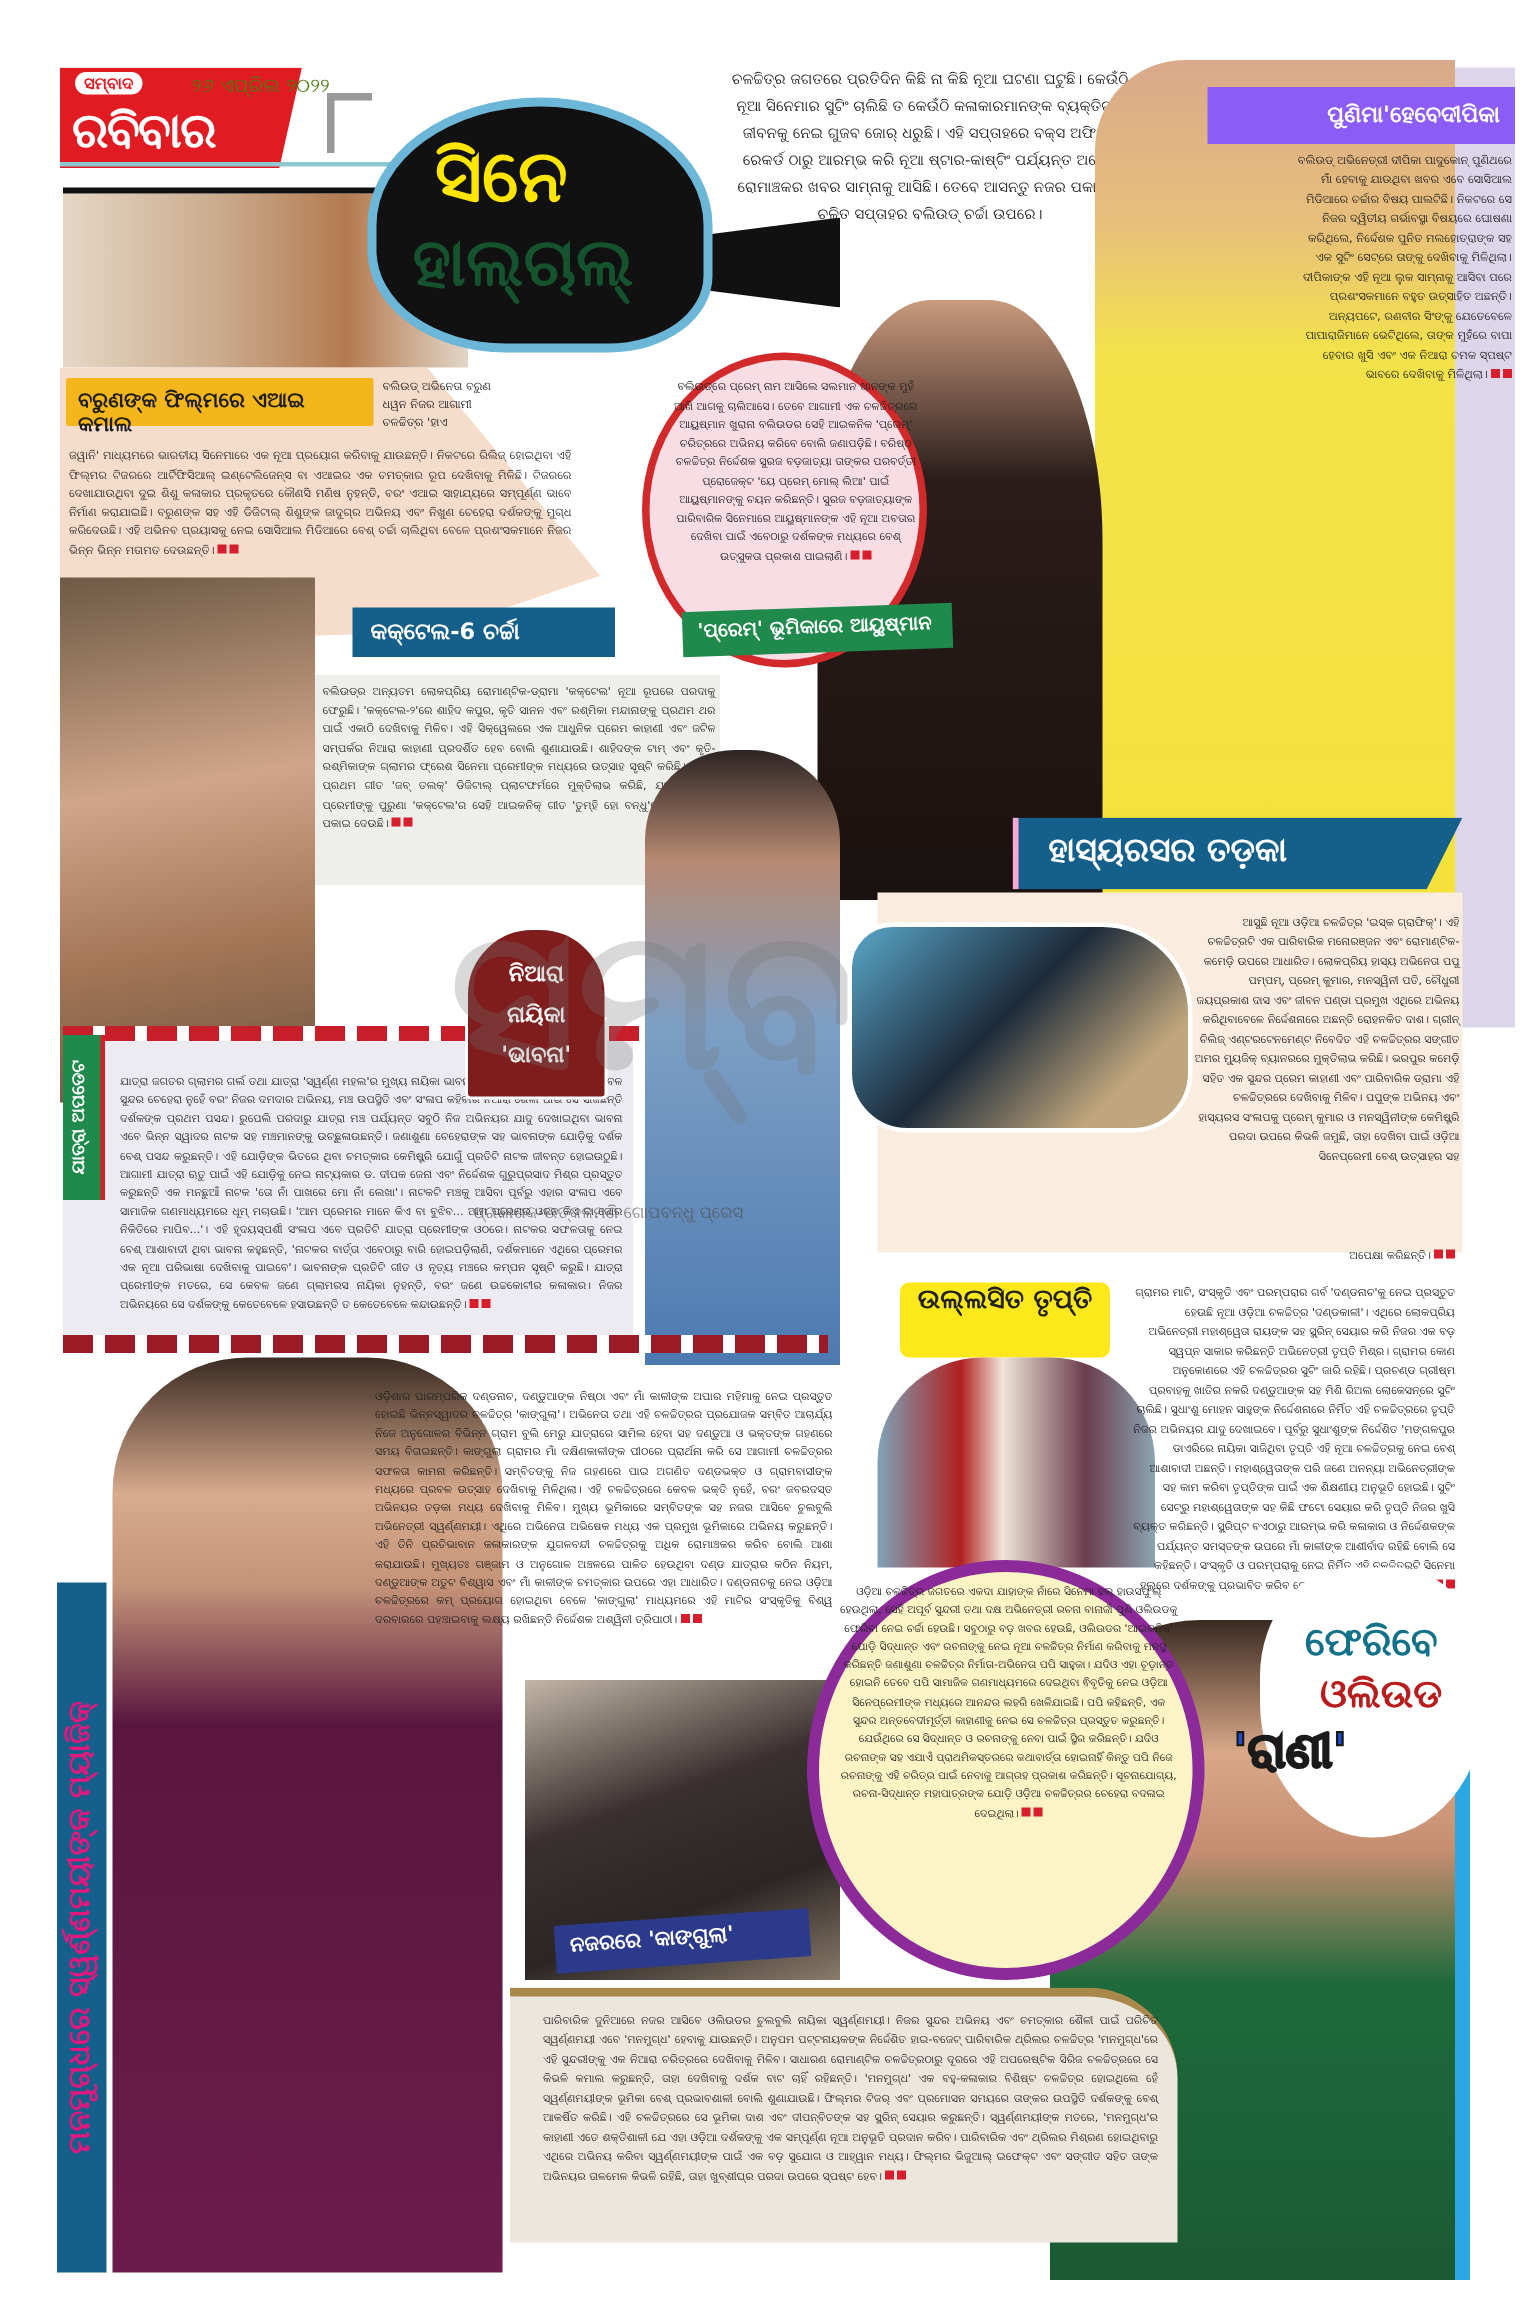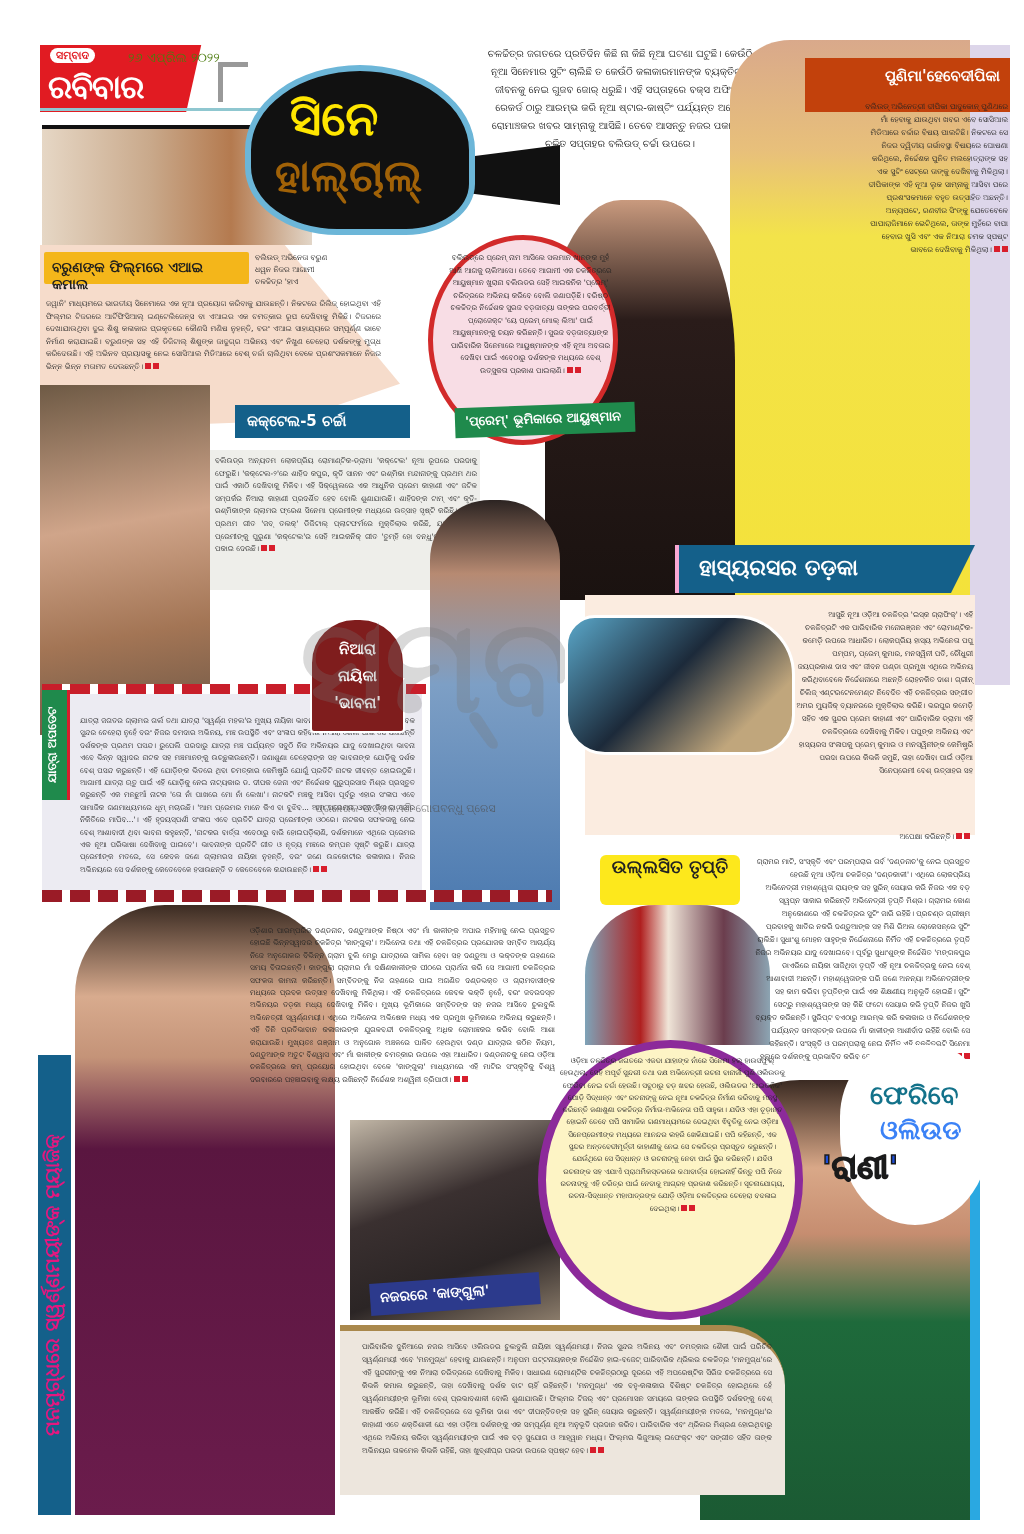--- a/index.html
+++ b/index.html
@@ -14,28 +14,28 @@
   .mast-small { left: 50px; top: 48px; color: #e11b22; background: #fff; border-radius: 12px; font-size: 11px; font-weight: bold; padding: 1px 6px; }
   .mast-big { left: 48px; top: 68px; color: #fff; font-size: 32px; font-weight: bold; letter-spacing: -1px; }
   .mast-date { left: 128px; top: 50px; font-size: 13px; color: #4d7c0f; }
   .mast-line { left: 40px; top: 108px; width: 230px; height: 3px; background: #8fc7d0; }
   .mast-bracket { left: 218px; top: 62px; width: 30px; height: 40px; border-left: 5px solid #999; border-top: 5px solid #999; }
 
   
   .cine-badge { left: 245px; top: 65px; width: 230px; height: 170px; background: #111; border: 6px solid #6cb6d8; border-radius: 50% 50% 30% 40%; }
   .cine-horn { left: 420px; top: 145px; width: 140px; height: 60px; background: #111; clip-path: polygon(0 30%, 100% 0, 100% 100%, 0 70%); }
   .cine-t1 { left: 290px; top: 90px; font-size: 48px; font-weight: bold; color: #ffe600; }
-  .cine-t2 { left: 275px; top: 150px; font-size: 44px; font-weight: bold; color: #a16207; }
+  .cine-t2 { left: 275px; top: 150px; font-size: 44px; font-weight: bold; color: #14532d; }
 
   .intro { left: 480px; top: 45px; width: 280px; font-size: 10px; line-height: 18px; text-align: center; color: #222; }
 
   
   .deep-photo { left: 730px; top: 40px; width: 240px; height: 560px; background: linear-gradient(180deg, #d9a98b 0%, #e8c07a 20%, #f3e34a 35%, #f4e23a 100%); border-radius: 60px 0 0 0; }
   .deep-panel { left: 850px; top: 45px; width: 160px; height: 640px; background: #ddd6ea; }
-  .deep-head { left: 805px; top: 58px; width: 205px; height: 54px; background: #c2410c; color: #fff; font-size: 15px; font-weight: bold; padding: 9px 10px; text-align: right; }
+  .deep-head { left: 805px; top: 58px; width: 205px; height: 38px; background: #8b5cf6; color: #fff; font-size: 15px; font-weight: bold; padding: 9px 10px; text-align: right; }
   .deep-text { left: 860px; top: 100px; width: 148px; font-size: 7.6px; line-height: 13px; text-align: right; }
 
   
   .kids { left: 42px; top: 125px; width: 270px; height: 120px; background: linear-gradient(90deg, #e6d7c5, #c9a98b 40%, #b47a4f 70%, #e2d6c8); border-top: 4px solid #111; }
 
   
   .varun-box { left: 40px; top: 245px; width: 360px; height: 185px; background: #f6dccb; clip-path: polygon(0 0, 68% 0, 100% 75%, 70% 95%, 0 100%); border-bottom: 4px solid #111; }
   .varun-head { left: 44px; top: 252px; width: 205px; height: 32px; background: #f4b61a; font-size: 14px; font-weight: bold; color: #1d1d1d; padding: 7px 8px; border-radius: 2px; }
   .varun-side { left: 255px; top: 252px; width: 80px; font-size: 7.6px; line-height: 12px; }
   .varun-text { left: 46px; top: 298px; width: 335px; }
@@ -89,21 +89,21 @@
   .arch-box { left: 340px; top: 1325px; width: 445px; height: 170px; background: #ede6dd; border-top: 6px solid #a9884c; border-radius: 0 60px 0 0; }
   .arch-text { left: 362px; top: 1340px; width: 410px; font-size: 7.4px; line-height: 13px; }
 
   
   .rani-circle { left: 538px; top: 1040px; width: 265px; height: 280px; background: #fdf4c5; border: 8px solid #8c2a9a; border-radius: 50%; }
   .rani-text { left: 560px; top: 1055px; width: 225px; font-size: 7.2px; line-height: 12.3px; text-align: center; }
   .rani-photo { left: 700px; top: 1080px; width: 270px; height: 440px; background: linear-gradient(180deg, #3a2a22 0%, #d9a888 20%, #c68d70 35%, #1e6a3b 55%, #1b5a33 100%); border-radius: 100px 100px 0 0; }
   .rani-blue { left: 885px; top: 1140px; width: 95px; height: 380px; background: #2aa8e1; }
   .rani-cloud { left: 840px; top: 1045px; width: 150px; height: 180px; background: #fff; border-radius: 40% 40% 50% 50%; }
   .rani-t1 { left: 870px; top: 1080px; font-size: 26px; font-weight: bold; color: #13728a; }
-  .rani-t2 { left: 880px; top: 1115px; font-size: 26px; font-weight: bold; color: #3b82f6; }
+  .rani-t2 { left: 880px; top: 1115px; font-size: 26px; font-weight: bold; color: #b91c1c; }
   .rani-t3 { left: 822px; top: 1148px; font-size: 32px; font-weight: bold; color: #1d4ed8; -webkit-text-stroke: 1.5px #1a1a1a; }
 </style>
 </head>
 <body>
 
 <div class="abs masthead"></div>
 <div class="abs mast-small">ସମ୍ବାଦ</div>
 <div class="abs mast-big">ରବିବାର</div>
 <div class="abs mast-date">୨୬ ଏପ୍ରିଲ ୨୦୨୨</div>
 <div class="abs mast-bracket"></div>
@@ -128,21 +128,21 @@
 <div class="abs varun-side">ବଲିଉଡ୍ ଅଭିନେତା ବରୁଣ ଧୱନ ନିଜର ଆଗାମୀ ଚଳଚ୍ଚିତ୍ର 'ହାଏ</div>
 <div class="abs varun-text body-text"><span>ଜୱାନି' ମାଧ୍ୟମରେ ଭାରତୀୟ ସିନେମାରେ ଏକ ନୂଆ ପ୍ରୟୋଗ କରିବାକୁ ଯାଉଛନ୍ତି। ନିକଟରେ ରିଲିଜ୍ ହୋଇଥିବା ଏହି ଫିଲ୍ମର ଟିଜରରେ ଆର୍ଟିଫିସିଆଲ୍ ଇଣ୍ଟେଲିଜେନ୍ସ ବା ଏଆଇର ଏକ ଚମତ୍କାର ରୂପ ଦେଖିବାକୁ ମିଳିଛି। ଟିଜରରେ ଦେଖାଯାଉଥିବା ଦୁଇ ଶିଶୁ କଳାକାର ପ୍ରକୃତରେ କୌଣସି ମଣିଷ ନୁହନ୍ତି, ବରଂ ଏଆଇ ସାହାଯ୍ୟରେ ସମ୍ପୂର୍ଣ୍ଣ ଭାବେ ନିର୍ମାଣ କରାଯାଇଛି। ବରୁଣଙ୍କ ସହ ଏହି ଡିଜିଟାଲ୍ ଶିଶୁଙ୍କ ଜାଦୁଗ୍ର ଅଭିନୟ ଏବଂ ନିଖୁଣ ଚେହେରା ଦର୍ଶକଙ୍କୁ ମୁଗ୍ଧ କରିଦେଉଛି। ଏହି ଅଭିନବ ପ୍ରୟାସକୁ ନେଇ ସୋସିଆଲ ମିଡିଆରେ ବେଶ୍ ଚର୍ଚ୍ଚା ଚାଲିଥିବା ବେଳେ ପ୍ରଶଂସକମାନେ ନିଜର ଭିନ୍ନ ଭିନ୍ନ ମତାମତ ଦେଉଛନ୍ତି।</span><span class="sq"></span><span class="sq"></span></div>
 
 <div class="abs ayush-photo photo"></div>
 <div class="abs ayush-circle"></div>
 <div class="abs ayush-text"><span>ବଲିଉଡ୍‌ରେ ପ୍ରେମ୍ ନାମ ଆସିଲେ ସଲମାନ ଖାନଙ୍କ ମୁହଁ ଆଖି ଆଗକୁ ଚାଲିଆସେ। ତେବେ ଆଗାମୀ ଏକ ଚଳଚ୍ଚିତ୍ରରେ ଆୟୁଷ୍ମାନ ଖୁରାନା ବଲିଉଡର ସେହି ଆଇକନିକ 'ପ୍ରେମ୍' ଚରିତ୍ରରେ ଅଭିନୟ କରିବେ ବୋଲି ଜଣାପଡ଼ିଛି। ବରିଷ୍ଠ ଚଳଚ୍ଚିତ୍ର ନିର୍ଦ୍ଦେଶକ ସୁରଜ ବଡ଼ଜାତ୍ୟା ତାଙ୍କର ପରବର୍ତ୍ତୀ ପ୍ରୋଜେକ୍ଟ 'ୟେ ପ୍ରେମ୍ ମୋଲ୍ ଲିଆ' ପାଇଁ ଆୟୁଷ୍ମାନଙ୍କୁ ଚୟନ କରିଛନ୍ତି। ସୁରଜ ବଡ଼ଜାତ୍ୟାଙ୍କ ପାରିବାରିକ ସିନେମାରେ ଆୟୁଷ୍ମାନଙ୍କ ଏହି ନୂଆ ଅବତାର ଦେଖିବା ପାଇଁ ଏବେଠାରୁ ଦର୍ଶକଙ୍କ ମଧ୍ୟରେ ବେଶ୍ ଉତ୍ସୁକତା ପ୍ରକାଶ ପାଇଲାଣି।</span><span class="sq"></span><span class="sq"></span></div>
 <div class="abs ayush-head">'ପ୍ରେମ୍' ଭୂମିକାରେ ଆୟୁଷ୍ମାନ</div>
 
 <div class="abs rash-photo photo"></div>
 <div class="abs cock-box"></div>
-<div class="abs cock-head">କକ୍‌ଟେଲ-5 ଚର୍ଚ୍ଚା</div>
+<div class="abs cock-head">କକ୍‌ଟେଲ-6 ଚର୍ଚ୍ଚା</div>
 <div class="abs cock-text body-text"><span>ବଲିଉଡ୍‌ର ଅନ୍ୟତମ ଲୋକପ୍ରିୟ ରୋମାଣ୍ଟିକ-ଡ୍ରାମା 'କକ୍‌ଟେଲ' ନୂଆ ରୂପରେ ପରଦାକୁ ଫେରୁଛି। 'କକ୍‌ଟେଲ-୨'ରେ ଶାହିଦ କପୁର, କୃତି ସାନନ ଏବଂ ରଶ୍ମିକା ମନ୍ଦାନାଙ୍କୁ ପ୍ରଥମ ଥର ପାଇଁ ଏକାଠି ଦେଖିବାକୁ ମିଳିବ। ଏହି ସିକ୍ୱେଲରେ ଏକ ଆଧୁନିକ ପ୍ରେମ କାହାଣୀ ଏବଂ ଜଟିଳ ସମ୍ପର୍କର ନିଆରା କାହାଣୀ ପ୍ରଦର୍ଶିତ ହେବ ବୋଲି ଶୁଣାଯାଉଛି। ଶାହିଦଙ୍କ ଟାମ୍ ଏବଂ କୃତି-ରଶ୍ମିକାଙ୍କ ଗ୍ଲାମର ଫ୍ରେଶ ସିନେମା ପ୍ରେମୀଙ୍କ ମଧ୍ୟରେ ଉତ୍ସାହ ସୃଷ୍ଟି କରିଛି। ଏହାର ପ୍ରଥମ ଗୀତ 'ଜବ୍ ତଲକ୍' ଡିଜିଟାଲ୍ ପ୍ଲାଟଫର୍ମରେ ମୁକ୍ତିଲାଭ କରିଛି, ଯାହା ସିନେମା ପ୍ରେମୀଙ୍କୁ ପୁରୁଣା 'କକ୍‌ଟେଲ'ର ସେହି ଆଇକନିକ୍ ଗୀତ 'ତୁମ୍ହି ହୋ ବନ୍ଧୁ'ର ସ୍ମୃତି ମନେ ପକାଇ ଦେଉଛି।</span><span class="sq"></span><span class="sq"></span></div>
 
 <div class="abs yatra-box"></div>
 <div class="abs film-strip"></div>
 <div class="abs bhab-photo photo"></div>
 <div class="abs yatra-tab">ଯାତ୍ରା ଅପଡେଟ</div>
 <div class="abs yatra-text body-text"><span>ଯାତ୍ରା ଜଗତର ଗ୍ଲାମର ଗର୍ଲ ତଥା ଯାତ୍ରା 'ସ୍ୱର୍ଣ୍ଣ ମହଲ'ର ମୁଖ୍ୟ ନାୟିକା ଭାବନା ଲଭ ଏବେ ଚର୍ଚ୍ଚାର ଶୀର୍ଷରେ। କେବଳ ସୁନ୍ଦର ଚେହେରା ନୁହେଁ ବରଂ ନିଜର ଦମଦାର ଅଭିନୟ, ମଞ୍ଚ ଉପସ୍ଥିତି ଏବଂ ସଂଳାପ କହିବାର ନିଆରା ଶୈଳୀ ପାଇଁ ସେ ସାଜିଛନ୍ତି ଦର୍ଶକଙ୍କ ପ୍ରଥମ ପସନ୍ଦ। ରୁପେଲି ପରଦାରୁ ଯାତ୍ରା ମଞ୍ଚ ପର୍ଯ୍ୟନ୍ତ ସବୁଠି ନିଜ ଅଭିନୟର ଯାଦୁ ଦେଖାଇଥିବା ଭାବନା ଏବେ ଭିନ୍ନ ସ୍ୱାଦର ନାଟକ ସହ ମଞ୍ଚମାନଙ୍କୁ ଉଚ୍ଛୁଳାଉଛନ୍ତି। ଜଣାଶୁଣା ଚେହେରାଙ୍କ ସହ ଭାବନାଙ୍କ ଯୋଡ଼ିକୁ ଦର୍ଶକ ବେଶ୍ ପସନ୍ଦ କରୁଛନ୍ତି। ଏହି ଯୋଡ଼ିଙ୍କ ଭିତରେ ଥିବା ଚମତ୍କାର କେମିଷ୍ଟ୍ରି ଯୋଗୁଁ ପ୍ରତିଟି ନାଟକ ଜୀବନ୍ତ ହୋଇଉଠୁଛି। ଆଗାମୀ ଯାତ୍ରା ଋତୁ ପାଇଁ ଏହି ଯୋଡ଼ିକୁ ନେଇ ନାଟ୍ୟକାର ଡ. ଦୀପକ ଜେନା ଏବଂ ନିର୍ଦ୍ଦେଶକ ଗୁରୁପ୍ରସାଦ ମିଶ୍ର ପ୍ରସ୍ତୁତ କରୁଛନ୍ତି ଏକ ମନଛୁଆଁ ନାଟକ 'ତୋ ନାଁ ପାଖରେ ମୋ ନାଁ ଲେଖା'। ନାଟକଟି ମଞ୍ଚକୁ ଆସିବା ପୂର୍ବରୁ ଏହାର ସଂଳାପ ଏବେ ସାମାଜିକ ଗଣମାଧ୍ୟମରେ ଧୂମ୍ ମଚାଉଛି। 'ଆମ ପ୍ରେମର ମାନେ କିଏ ବା ବୁଝିବ... ଆମ ପ୍ରେମର ଓଜନ କିଏ ବା ଜୋର ନିକିତିରେ ମାପିବ...'। ଏହି ହୃଦୟସ୍ପର୍ଶୀ ସଂଳାପ ଏବେ ପ୍ରତିଟି ଯାତ୍ରା ପ୍ରେମୀଙ୍କ ଓଠରେ। ନାଟକର ସଫଳତାକୁ ନେଇ ବେଶ୍ ଆଶାବାଦୀ ଥିବା ଭାବନା କହୁଛନ୍ତି, 'ନାଟକର ବାର୍ତ୍ତା ଏବେଠାରୁ ବାରି ହୋଇପଡ଼ିଲାଣି, ଦର୍ଶକମାନେ ଏଥିରେ ପ୍ରେମର ଏକ ନୂଆ ପରିଭାଷା ଦେଖିବାକୁ ପାଇବେ'। ଭାବନାଙ୍କ ପ୍ରତିଟି ଗୀତ ଓ ନୃତ୍ୟ ମଞ୍ଚରେ କମ୍ପନ ସୃଷ୍ଟି କରୁଛି। ଯାତ୍ରା ପ୍ରେମୀଙ୍କ ମତରେ, ସେ କେବଳ ଜଣେ ଗ୍ଲାମରସ ନାୟିକା ନୁହନ୍ତି, ବରଂ ଜଣେ ଉଚ୍ଚକୋଟୀର କଳାକାର। ନିଜର ଅଭିନୟରେ ସେ ଦର୍ଶକଙ୍କୁ କେତେବେଳେ ହସାଉଛନ୍ତି ତ କେତେବେଳେ କନ୍ଦାଉଛନ୍ତି।</span><span class="sq"></span><span class="sq"></span></div>
 <div class="abs film-strip2"></div>
 <div class="abs kiara-badge">
   <div>ନିଆରା</div>

